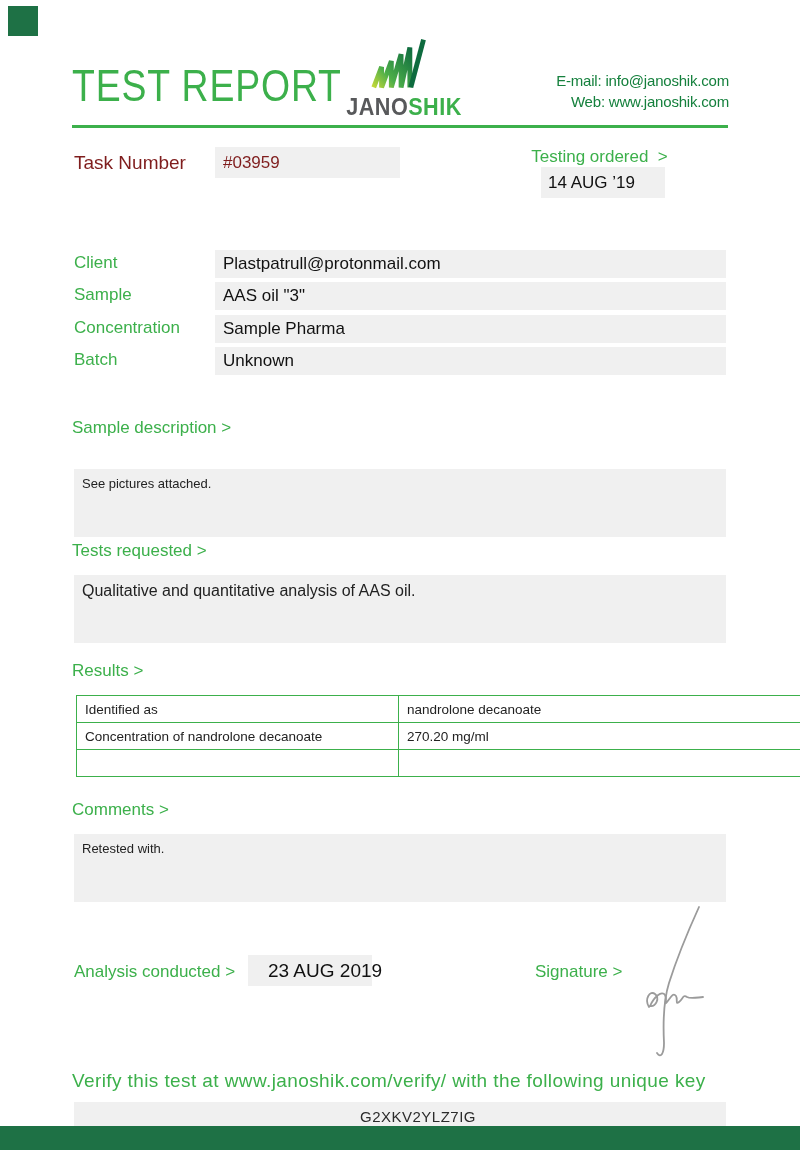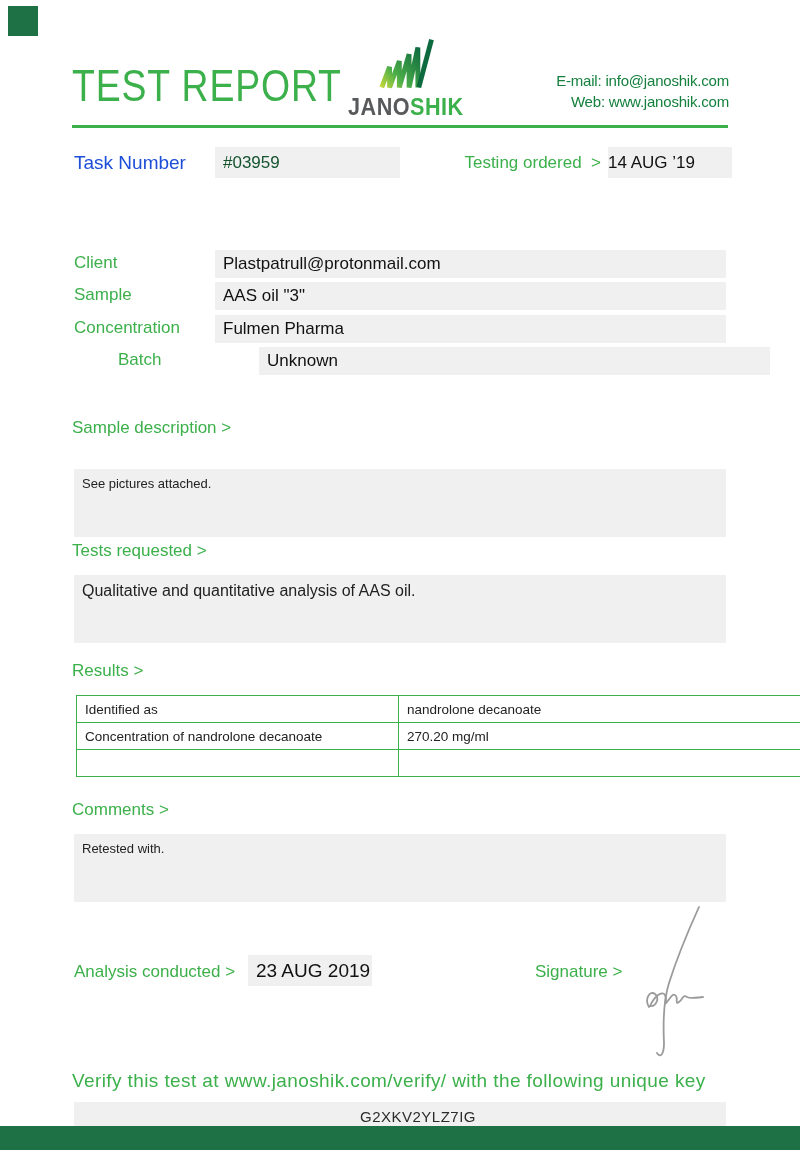--- a/index.html
+++ b/index.html
@@ -18,53 +18,53 @@
   .footer-bar { position: absolute; left: 0; top: 1126px; width: 800px; height: 24px; background: #1e7145; }
   .divider { position: absolute; left: 72px; top: 125px; width: 656px; height: 3px; background: #3cb04b; }
 
   
   .title {
     position: absolute; left: 72px; top: 64px;
     font-size: 44px; line-height: 44px; font-weight: 400;
     color: #3cb04b; letter-spacing: 1px; white-space: nowrap;
     transform: scaleX(.85); transform-origin: left center;
   }
-  .logo { position: absolute; left: 344px; top: 36px; width: 136px; text-align: left; }
+  .logo { position: absolute; left: 336px; top: 36px; width: 136px; text-align: center; }
   .logo svg { display: block; margin: 0 auto; }
   .wordmark { font-size: 23px; font-weight: 700; letter-spacing: .5px; white-space: nowrap;
               transform: scaleX(.94); transform-origin: center; margin-top: 2px; }
   .wordmark .wm-left { color: #58595b; }
   .wordmark .wm-right { color: #3cb04b; }
   .contact { position: absolute; right: 71px; top: 70px; text-align: right;
              font-size: 15px; line-height: 21px; color: #15803d; letter-spacing: -0.2px; }
 
   
   .green-label { color: #3cb04b; font-size: 17px; white-space: pre; }
   .gray-box { background: #f0f0f0; padding-left: 36px; }
 
   
-  .task-label { position: absolute; left: 74px; top: 152px; font-size: 19px; color: #1d4ed8; }
+  .task-label { position: absolute; left: 74px; top: 152px; font-size: 19px; color: #7f1d1d; }
   .task-box { position: absolute; left: 215px; top: 147px; width: 185px; height: 31px;
-              font-size: 17px; line-height: 31px; padding-left: 8px; color: #14532d; }
-
-  .date-row { position: absolute; left: 444px; width: 288px; height: 31px; display: flex; align-items: center; }
+              font-size: 17px; line-height: 31px; padding-left: 8px; color: #7f1d1d; }
+
+  .date-row { position: absolute; left: 459px; width: 288px; height: 31px; display: flex; align-items: center; flex-direction: column; }
   .date-row .green-label { flex: 1; text-align: right; padding-right: 7px; }
-  .date-box { width: 124px; height: 31px; font-size: 17px; line-height: 31px; padding-left: 0; color: #111; white-space: nowrap; }
+  .date-box { width: 124px; height: 31px; font-size: 17px; line-height: 31px; padding-left: 7px; color: #111; white-space: nowrap; }
   #date-row-1 { top: 147px; }
   #date-row-2 { top: 181px; }
 
   
   .info-row { position: absolute; left: 74px; width: 652px; height: 28px; }
   .info-row .green-label { position: absolute; left: 0; top: 3px; }
   .info-row .info-box { position: absolute; left: 141px; top: 0; width: 511px; height: 28px;
                         font-size: 17px; line-height: 28px; padding-left: 8px; color: #111; }
   #info-row-0 { top: 250px; }
   #info-row-1 { top: 282px; }
   #info-row-2 { top: 315px; }
-  #info-row-3 { top: 347px; margin-left: 44px; }
+  #info-row-3 { top: 347px; }
 
   
   .section-heading { position: absolute; left: 72px; font-size: 17px; color: #3cb04b; }
   .section-box { position: absolute; left: 74px; width: 652px; height: 68px;
                  font-size: 13px; color: #222; padding: 7px 8px; }
   #heading-sample-description { top: 418px; }
   #box-sample-description { top: 432px; margin-top: 37px; }
   #heading-tests-requested { top: 541px; }
   #box-tests-requested { top: 575px; font-size: 16px; }
   #heading-results { top: 661px; }
@@ -74,21 +74,21 @@
   
   .results-table { position: absolute; left: 76px; top: 695px; width: 762px;
                    border-collapse: collapse; table-layout: fixed; }
   .results-table td { border: 1.5px solid #3cb04b; height: 27px;
                       font-size: 13.5px; color: #222; padding: 0 0 0 8px; background: #fff; }
   .results-table col.c1 { width: 322px; }
 
   
   .analysis-label { position: absolute; left: 74px; top: 962px; font-size: 17px; color: #3cb04b; }
   .analysis-box { position: absolute; left: 248px; top: 955px; width: 124px; height: 31px;
-                  font-size: 19px; line-height: 31px; padding-left: 8px; color: #111; white-space: nowrap; }
+                  font-size: 19px; line-height: 31px; padding-left: 20px; color: #111; white-space: nowrap; }
   .signature-label { position: absolute; left: 535px; top: 962px; font-size: 17px; color: #3cb04b; }
   .signature { position: absolute; left: 633px; top: 903px; }
 
   .verify-line { position: absolute; left: 72px; top: 1070px; width: 660px;
                  font-size: 19px; color: #3cb04b; letter-spacing: .4px; white-space: nowrap; }
   .key-box { position: absolute; left: 74px; top: 1102px; width: 652px; height: 30px;
              text-align: center; font-size: 15px; line-height: 30px; color: #2b2b2b; letter-spacing: .5px; }
 </style>
 </head>
 <body>
@@ -134,21 +134,21 @@
   <div class="info-row" id="info-row-0">
     <span class="green-label">Client</span>
     <span class="info-box gray-box">Plastpatrull@protonmail.com</span>
   </div>
   <div class="info-row" id="info-row-1">
     <span class="green-label">Sample</span>
     <span class="info-box gray-box">AAS oil "3"</span>
   </div>
   <div class="info-row" id="info-row-2">
     <span class="green-label">Concentration</span>
-    <span class="info-box gray-box">Fulmen Pharma</span>
+    <span class="info-box gray-box">Sample Pharma</span>
   </div>
   <div class="info-row" id="info-row-3">
     <span class="green-label">Batch</span>
     <span class="info-box gray-box">Unknown</span>
   </div>
 
   <div class="section-heading" id="heading-sample-description">Sample description &gt;</div>
   <div class="section-box gray-box" id="box-sample-description">See pictures attached.</div>
 
   <div class="section-heading" id="heading-tests-requested">Tests requested &gt;</div>

